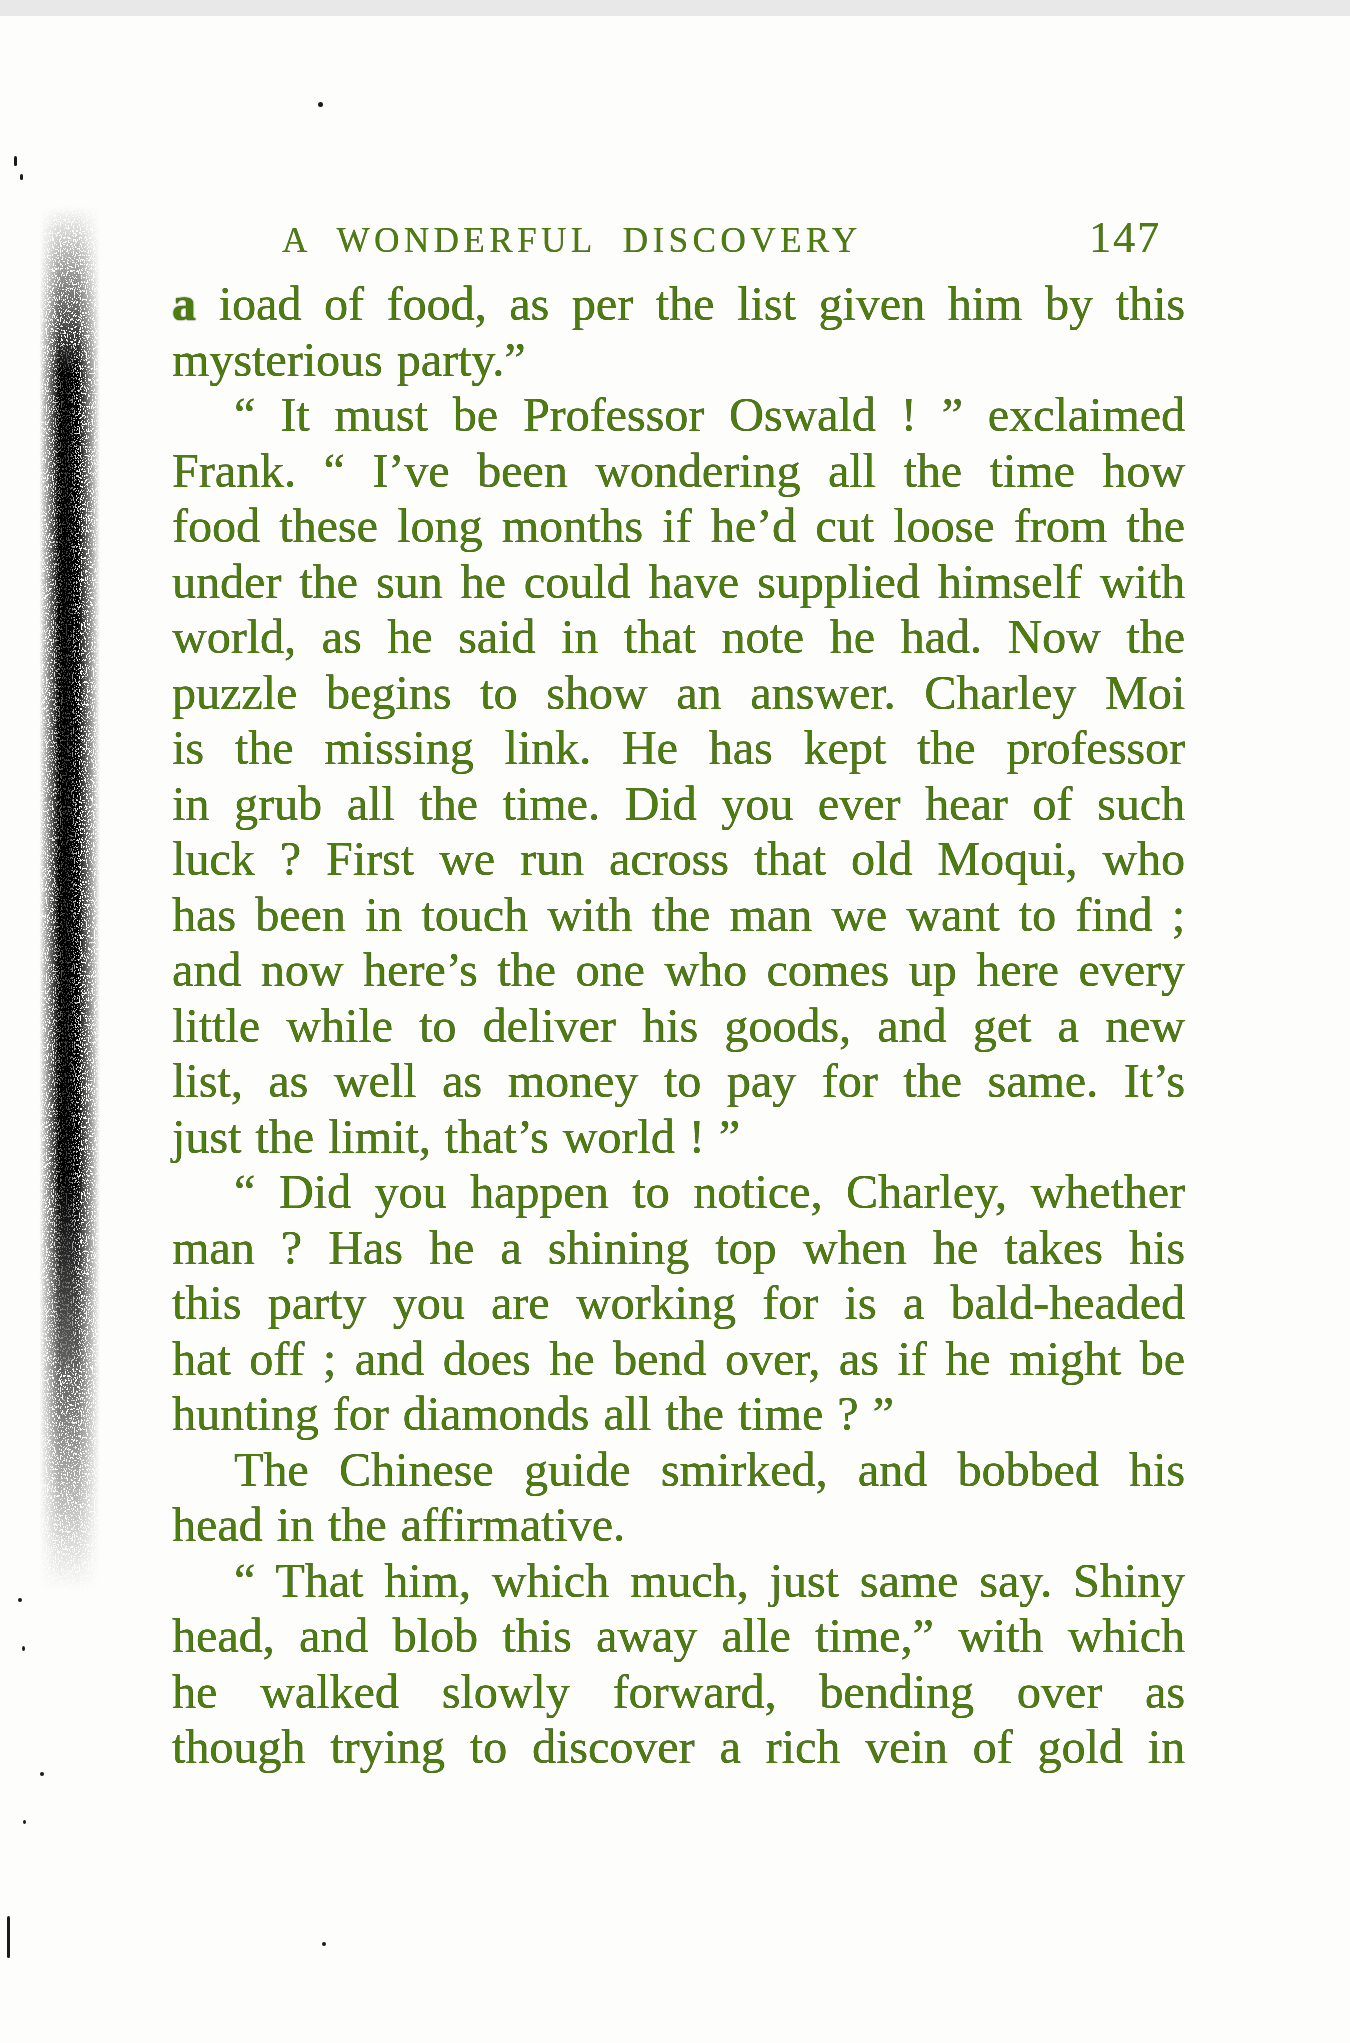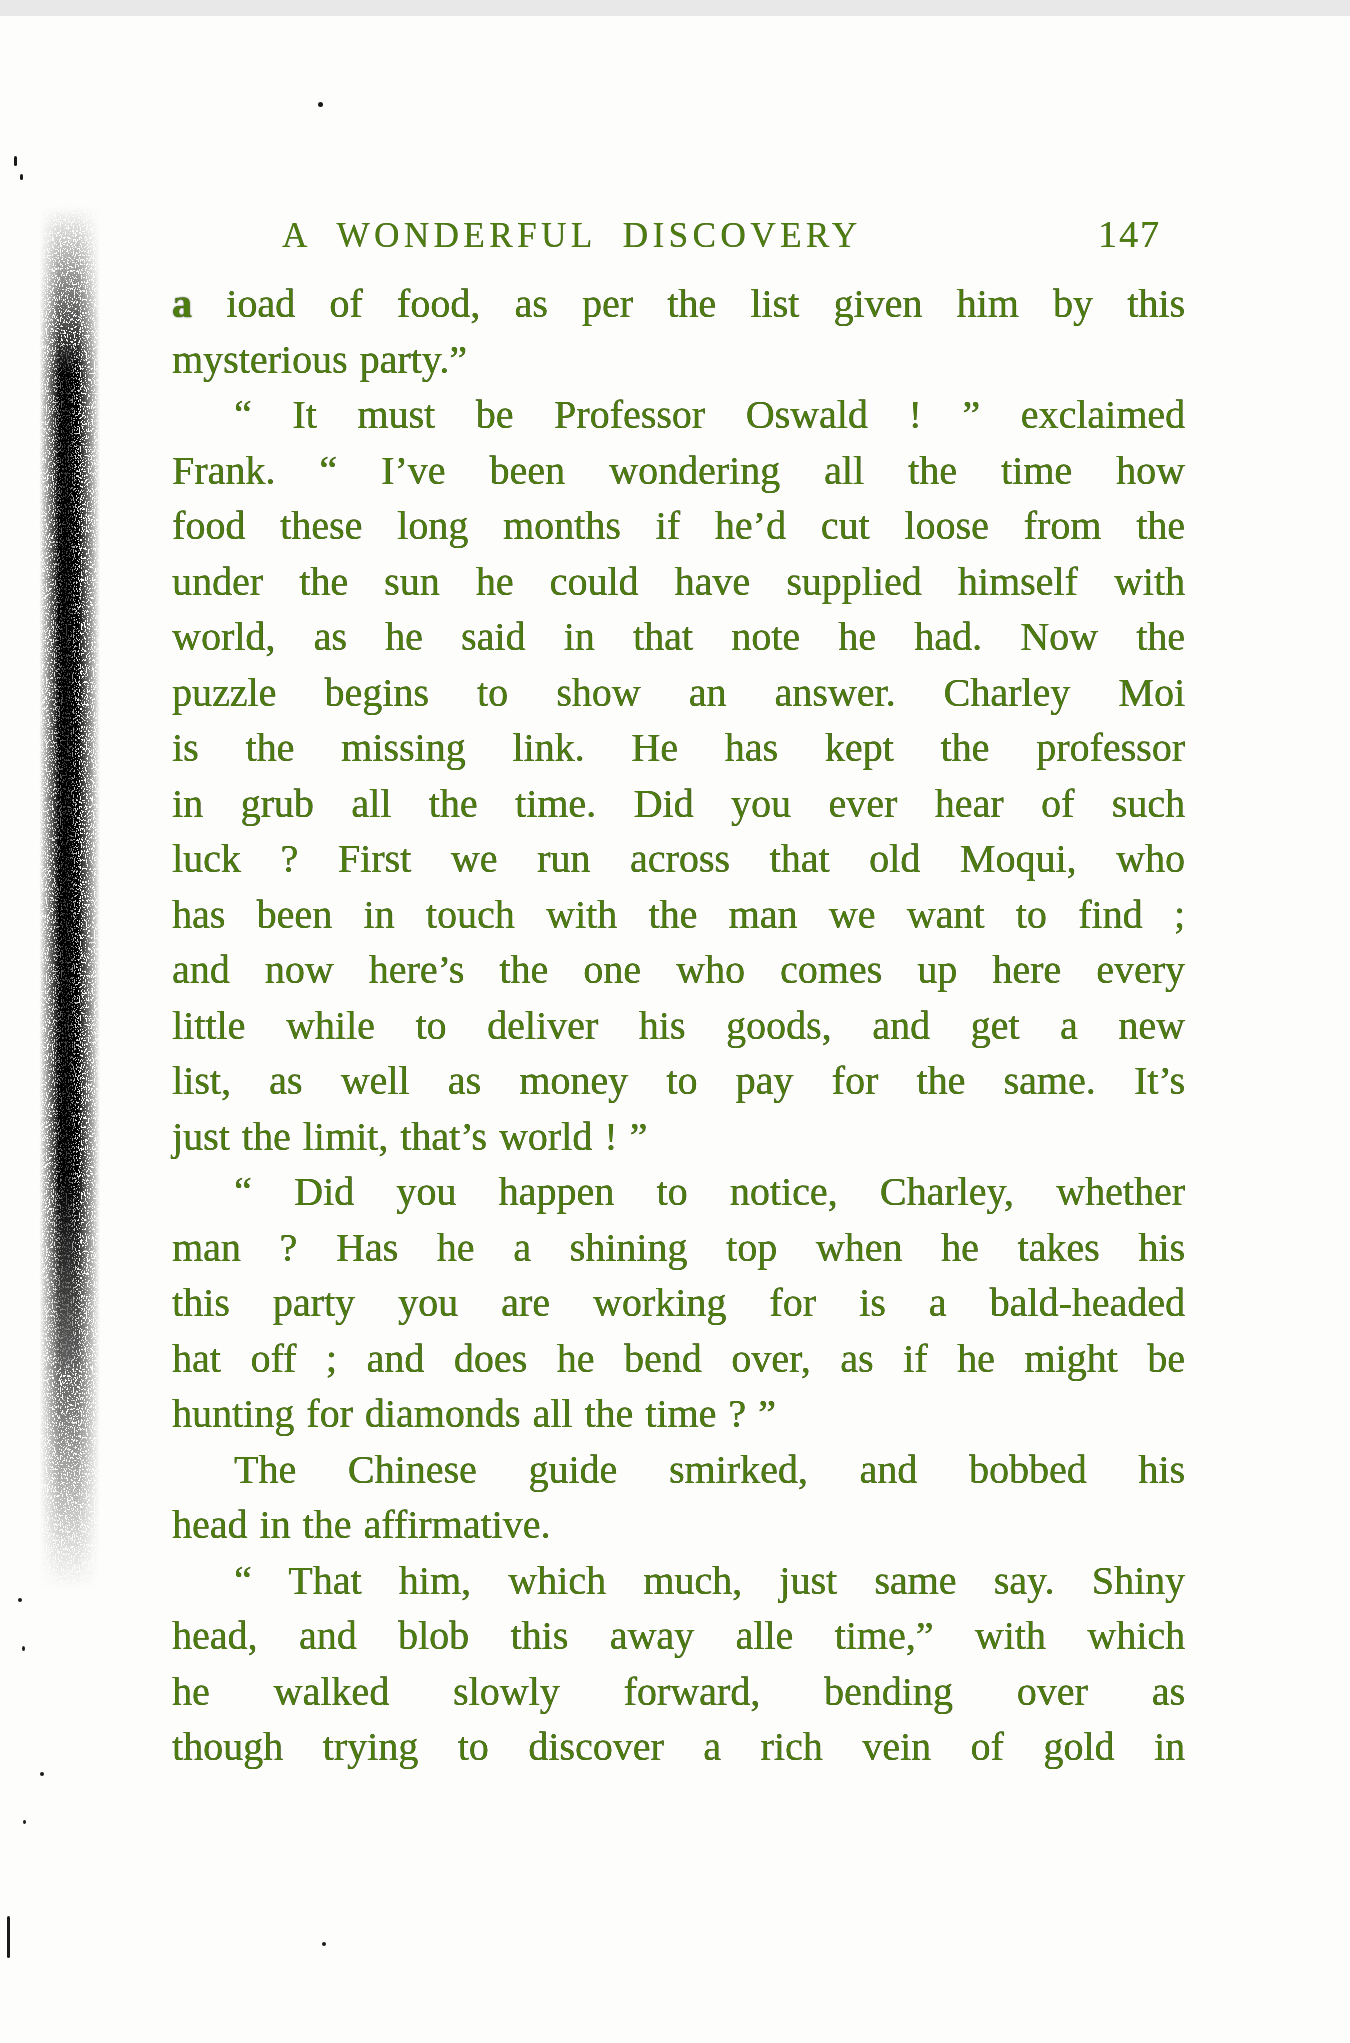--- a/index.html
+++ b/index.html
@@ -28,32 +28,32 @@
     margin-left: 110px;
     font-size: 35px;
     letter-spacing: 4.5px;
     word-spacing: 14px;
     white-space: nowrap;
     text-shadow: 0.3px 0.3px 0 rgba(0,0,0,.65);
   }
   .pagenum {
     margin-left: auto;
     margin-right: 24px;
-    font-size: 38px;
+    font-size: 44px;
     letter-spacing: 2px;
     text-shadow: 0.3px 0.3px 0 rgba(0,0,0,.65);
   }
 
   
   .bodytext {
     position: absolute;
     top: 260px;
     left: 172px;
     width: 1013px;
-    font-size: 40px;
+    font-size: 48px;
     line-height: 55.5px;
     word-spacing: 2px;
     text-shadow: 0.35px 0.35px 0 rgba(0,0,0,.55), 0 0 0.5px rgba(0,0,0,.6);
   }
   .line { text-align: justify; text-align-last: justify; }
   .line.last { text-align-last: left; }
   .line.indent { text-indent: 62px; }
   .line:first-child::first-letter { font-weight: 700; text-shadow: 0 0 1.6px #000; }
 
   

